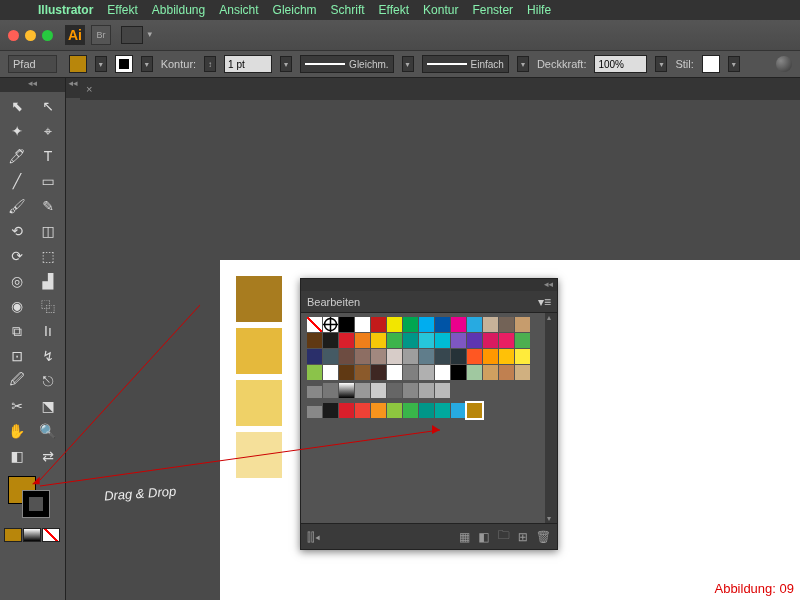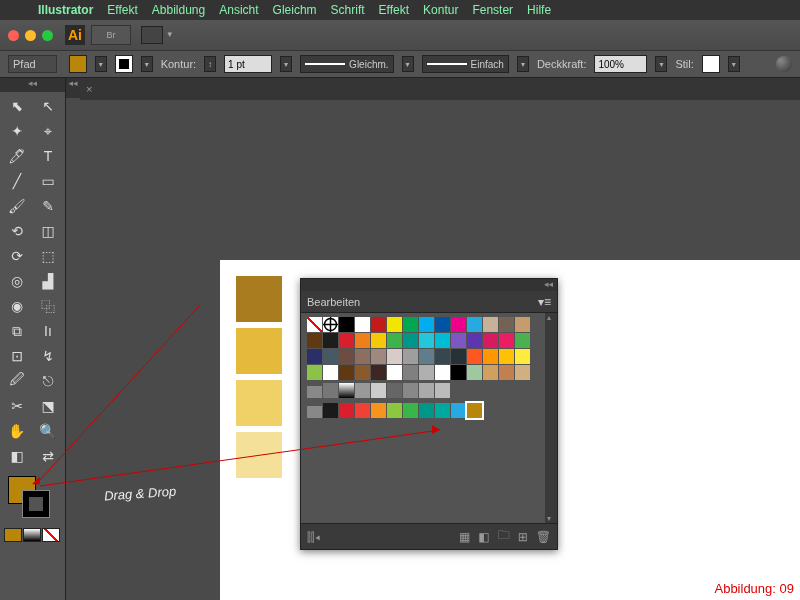--- a/index.html
+++ b/index.html
@@ -4,21 +4,21 @@
 <style>
 *{margin:0;padding:0;box-sizing:border-box;font-family:Helvetica,Arial,sans-serif;user-select:none}
 body{background:#4a4a4a;width:800px;height:600px;overflow:hidden;position:relative}
 .menubar{background:#333;height:20px;display:flex;align-items:center;padding:0 24px;gap:14px;color:#86efac;font-size:12px}
 .menubar .apple{font-size:14px}
 .menubar .bold{font-weight:bold}
 .titlebar{height:30px;background:linear-gradient(#555,#4a4a4a);display:flex;align-items:center;padding:0 8px;gap:6px}
 .traffic{width:11px;height:11px;border-radius:50%}
 .tr{background:#ff5f56}.ty{background:#ffbd2e}.tg{background:#27c93f}
 .ai-logo{width:20px;height:20px;background:#2a2a2a;color:#ff9a00;font-weight:bold;font-size:14px;display:flex;align-items:center;justify-content:center;margin-left:6px}
-.br-logo{width:40px;height:20px;background:#555;color:#aaa;font-size:9px;display:flex;align-items:center;justify-content:center;border:1px solid #333}
+.br-logo{width:20px;height:20px;background:#555;color:#aaa;font-size:9px;display:flex;align-items:center;justify-content:center;border:1px solid #333}
 .view-btn{width:22px;height:18px;border:1px solid #222;background:#444;margin-left:4px;position:relative}
 .view-btn::after{content:"▾";position:absolute;right:-10px;top:2px;color:#aaa;font-size:9px}
 .optbar{height:28px;background:#535353;display:flex;align-items:center;padding:0 8px;gap:8px;border-top:1px solid #333;border-bottom:1px solid #222;font-size:11px;color:#ccc}
 .pfad{padding:2px 20px 2px 4px;border:1px solid #333;background:#4a4a4a;margin-right:4px}
 .sw{width:18px;height:18px;border:1px solid #222}
 .sw.fill{background:#b8860b}
 .sw.str{background:#fff;position:relative}
 .sw.str::after{content:"";position:absolute;inset:3px;background:#000}
 .opt-in{height:18px;border:1px solid #222;background:#ddd;color:#000;padding:0 3px;font-size:10px;display:flex;align-items:center}
 .opt-sel{height:18px;border:1px solid #222;background:#3a3a3a;display:flex;align-items:center;padding:0 4px;gap:4px;font-size:10px}

